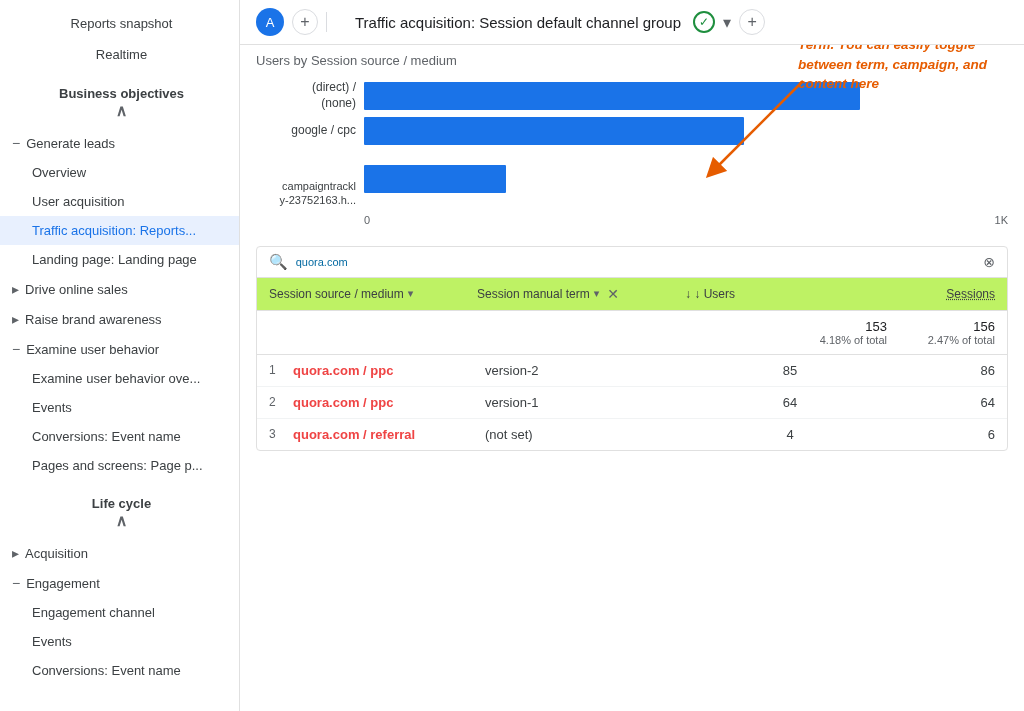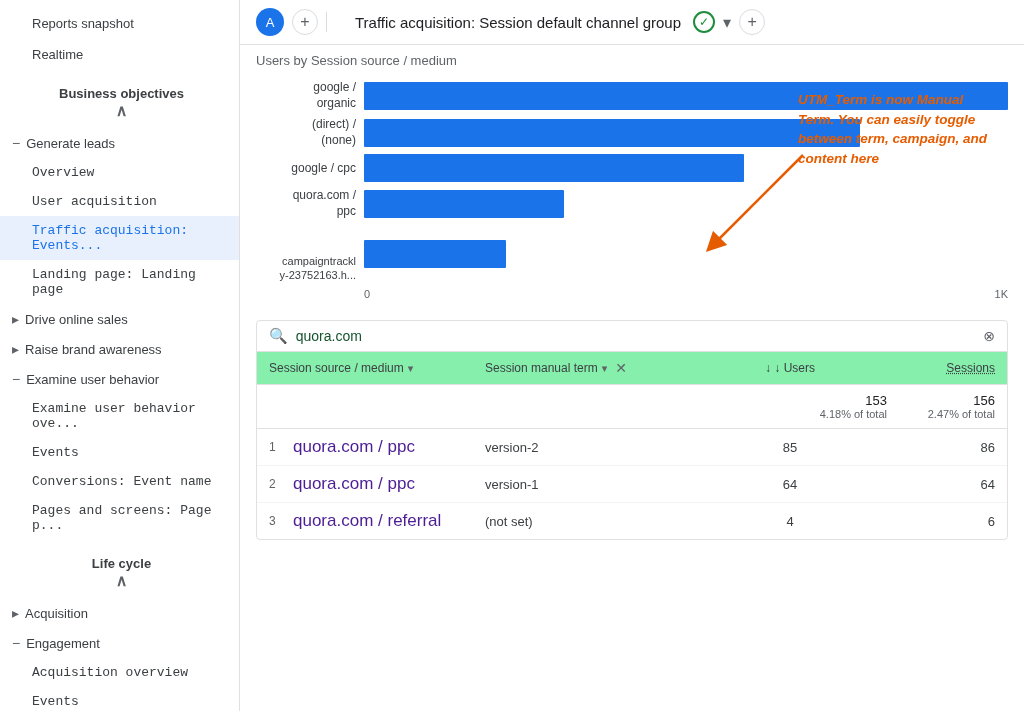--- a/index.html
+++ b/index.html
@@ -9,21 +9,22 @@
     #sidebar {
       width: 240px;
       min-width: 240px;
       background: #fff;
       border-right: 1px solid #e0e0e0;
       height: 100%;
       overflow-y: auto;
       padding-bottom: 20px;
     }
     .sidebar-top-items {
-      padding: 8px 0 4px 16px;
+      padding: 8px 0 4px 4px;
+      text-align: center;
     }
     .sidebar-top-item {
       padding: 8px 16px;
       font-size: 13px;
       color: #3c4043;
       cursor: pointer;
     }
 
     .sidebar-section-header {
       display: flex;
@@ -51,21 +52,20 @@
       font-weight: 500;
       padding-left: 12px;
     }
     .expand-icon { font-size: 14px; margin-right: 6px; color: #5f6368; }
 
     .sidebar-sub-item {
       padding: 7px 12px 7px 32px;
       font-size: 13px;
       color: #3c4043;
       cursor: pointer;
-      font-family: Liberation Mono, monospace;
     }
     .sidebar-sub-item.active { background: #e8f0fe; color: #1a73e8; font-weight: 500; }
 
     .sidebar-collapsed-group {
       display: flex;
       align-items: center;
       padding: 7px 12px;
       font-size: 13px;
       color: #3c4043;
       cursor: pointer;
@@ -198,52 +198,52 @@
       align-items: center;
       padding: 6px 12px;
       border-bottom: 1px solid #e0e0e0;
       gap: 8px;
     }
     .search-icon { color: #5f6368; font-size: 15px; }
     .search-input {
       flex: 1;
       border: none;
       outline: none;
-      font-size: 14px;
-      color: #14532d;
+      font-size: 11px;
+      color: #0369a1;
     }
     .clear-icon { color: #5f6368; font-size: 14px; cursor: pointer; }
 
     .table-header-row {
       display: flex;
       align-items: center;
       padding: 8px 12px;
       border-bottom: 1px solid #e0e0e0;
-      background: #86efac;
-      gap: 16px;
+      background: #bef264;
+      gap: 8px;
     }
     .col-source {
       flex: 0 0 200px;
       display: flex;
       align-items: center;
       gap: 4px;
       font-size: 12px;
       color: #3c4043;
     }
     .col-term {
       flex: 0 0 200px;
       display: flex;
       align-items: center;
       gap: 4px;
       font-size: 12px;
       color: #3c4043;
     }
     .col-users {
       flex: 1;
-      text-align: center;
+      text-align: left;
       font-size: 12px;
       color: #3c4043;
     }
     .col-sessions {
       flex: 0 0 100px;
       text-align: right;
       font-size: 12px;
       color: #3c4043;
       text-decoration: underline dotted;
     }
@@ -266,21 +266,21 @@
 
     .data-row {
       display: flex;
       align-items: center;
       padding: 8px 12px;
       border-bottom: 1px solid #f1f3f4;
       gap: 8px;
     }
     .data-row:last-child { border-bottom: none; }
     .row-num { width: 16px; font-size: 12px; color: #5f6368; }
-    .data-source { flex: 0 0 184px; font-size: 17px; color: #4c1d95; }
+    .data-source { flex: 0 0 184px; font-size: 13px; color: #ef4444; font-weight: bold; }
     .data-term { flex: 0 0 200px; font-size: 13px; color: #3c4043; }
     .data-users { flex: 1; text-align: center; font-size: 13px; color: #3c4043; }
     .data-sessions { flex: 0 0 100px; text-align: right; font-size: 13px; color: #3c4043; }
   </style>
 </head>
 <body>
 
 <div id="sidebar">
   <div class="sidebar-top-items">
     <div class="sidebar-top-item">Reports snapshot</div>
@@ -291,21 +291,21 @@
     <span>Business objectives</span>
     <span class="chevron">∧</span>
   </div>
 
   <div class="sidebar-group-item expanded-header">
     <span class="expand-icon">−</span>
     <span>Generate leads</span>
   </div>
   <div class="sidebar-sub-item">Overview</div>
   <div class="sidebar-sub-item">User acquisition</div>
-  <div class="sidebar-sub-item active">Traffic acquisition: Events...</div>
+  <div class="sidebar-sub-item active">Traffic acquisition: Reports...</div>
   <div class="sidebar-sub-item">Landing page: Landing page</div>
 
   <div class="sidebar-collapsed-group">
     <span class="expand-icon">▸</span>
     <span>Drive online sales</span>
   </div>
 
   <div class="sidebar-collapsed-group">
     <span class="expand-icon">▸</span>
     <span>Raise brand awareness</span>
@@ -327,21 +327,21 @@
 
   <div class="sidebar-collapsed-group">
     <span class="expand-icon">▸</span>
     <span>Acquisition</span>
   </div>
 
   <div class="sidebar-group-item expanded-header">
     <span class="expand-icon">−</span>
     <span>Engagement</span>
   </div>
-  <div class="sidebar-sub-item">Acquisition overview</div>
+  <div class="sidebar-sub-item">Engagement channel</div>
   <div class="sidebar-sub-item">Events</div>
   <div class="sidebar-sub-item">Conversions: Event name</div>
 </div>
 
 <div id="main">
 
   <div id="topbar">
     <div class="avatar-circle">A</div>
     <div class="add-btn">+</div>
     <div style="width:1px; height:20px; background:#dadce0;"></div>
@@ -353,45 +353,33 @@
     </div>
   </div>
 
   <div id="content">
 
     <div class="chart-section">
       <div class="chart-title">Users by Session source / medium</div>
       <div style="position:relative;">
         <div class="bar-chart">
 
-          <div class="bar-row">
-            <div class="bar-label">google /<br>organic</div>
-            <div class="bar-track">
-              <div class="bar-fill" style="width:100%;"></div>
-            </div>
-          </div>
           <div class="bar-row">
             <div class="bar-label">(direct) /<br>(none)</div>
             <div class="bar-track">
               <div class="bar-fill" style="width:77%;"></div>
             </div>
           </div>
           <div class="bar-row">
             <div class="bar-label">google / cpc</div>
             <div class="bar-track">
               <div class="bar-fill" style="width:59%;"></div>
             </div>
           </div>
           <div class="bar-row">
-            <div class="bar-label">quora.com /<br>ppc</div>
-            <div class="bar-track">
-              <div class="bar-fill" style="width:31%;"></div>
-            </div>
-          </div>
-          <div class="bar-row">
             <div class="bar-label" style="font-size:11px;margin-top:28px;">campaigntrackl<br>y-23752163.h...</div>
             <div class="bar-track">
               <div class="bar-fill" style="width:22%;"></div>
             </div>
           </div>
         </div>
         <div class="chart-axis">
           <span class="axis-start">0</span>
           <span class="axis-end">1K</span>
         </div>

